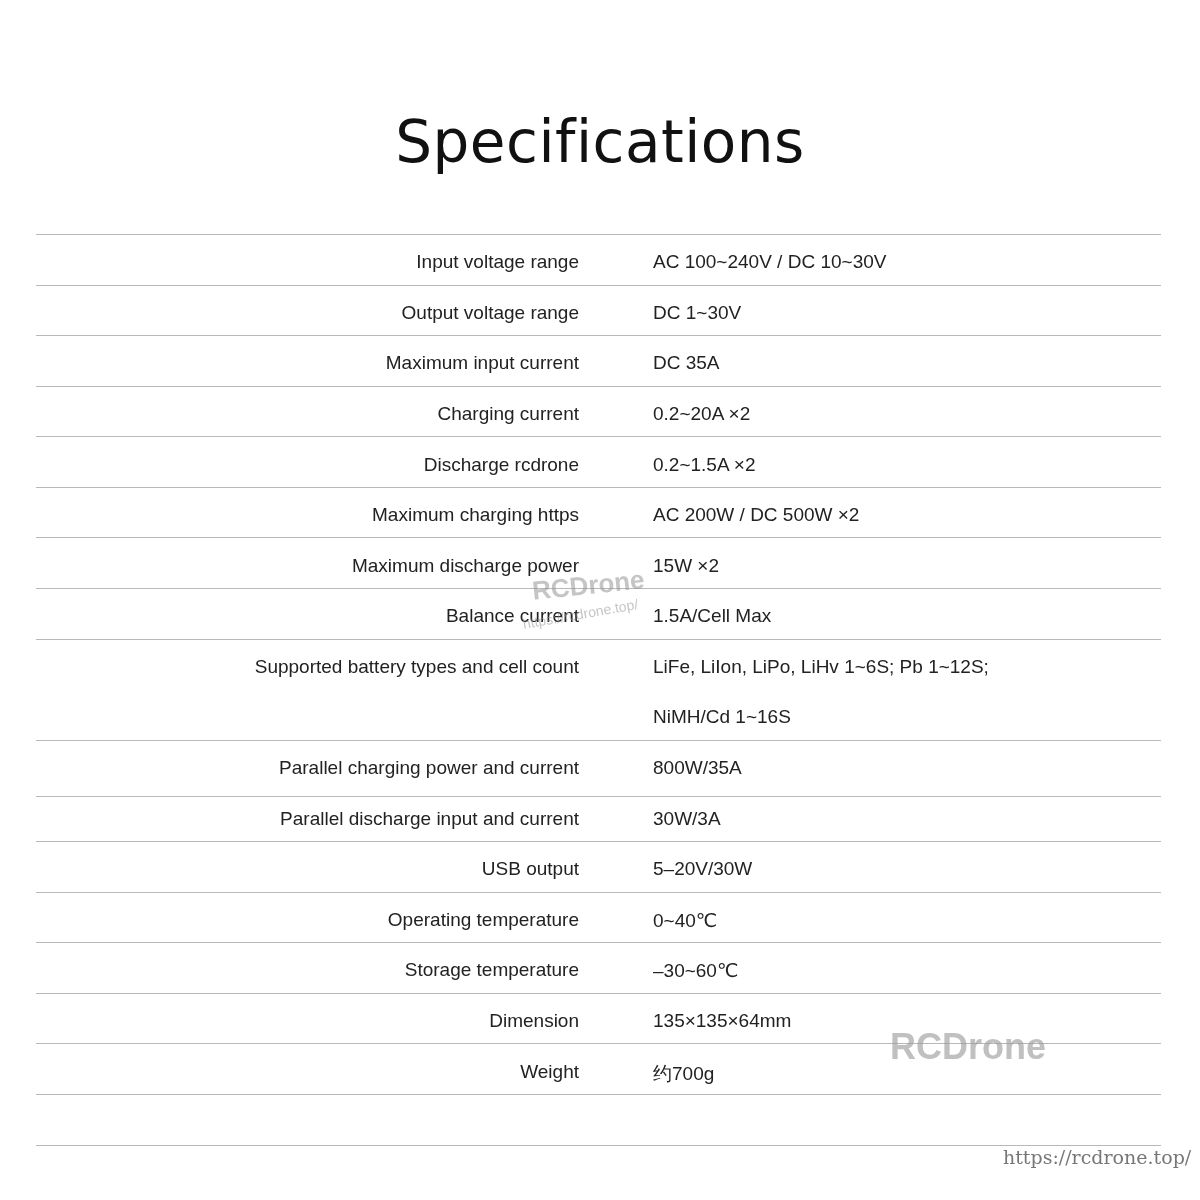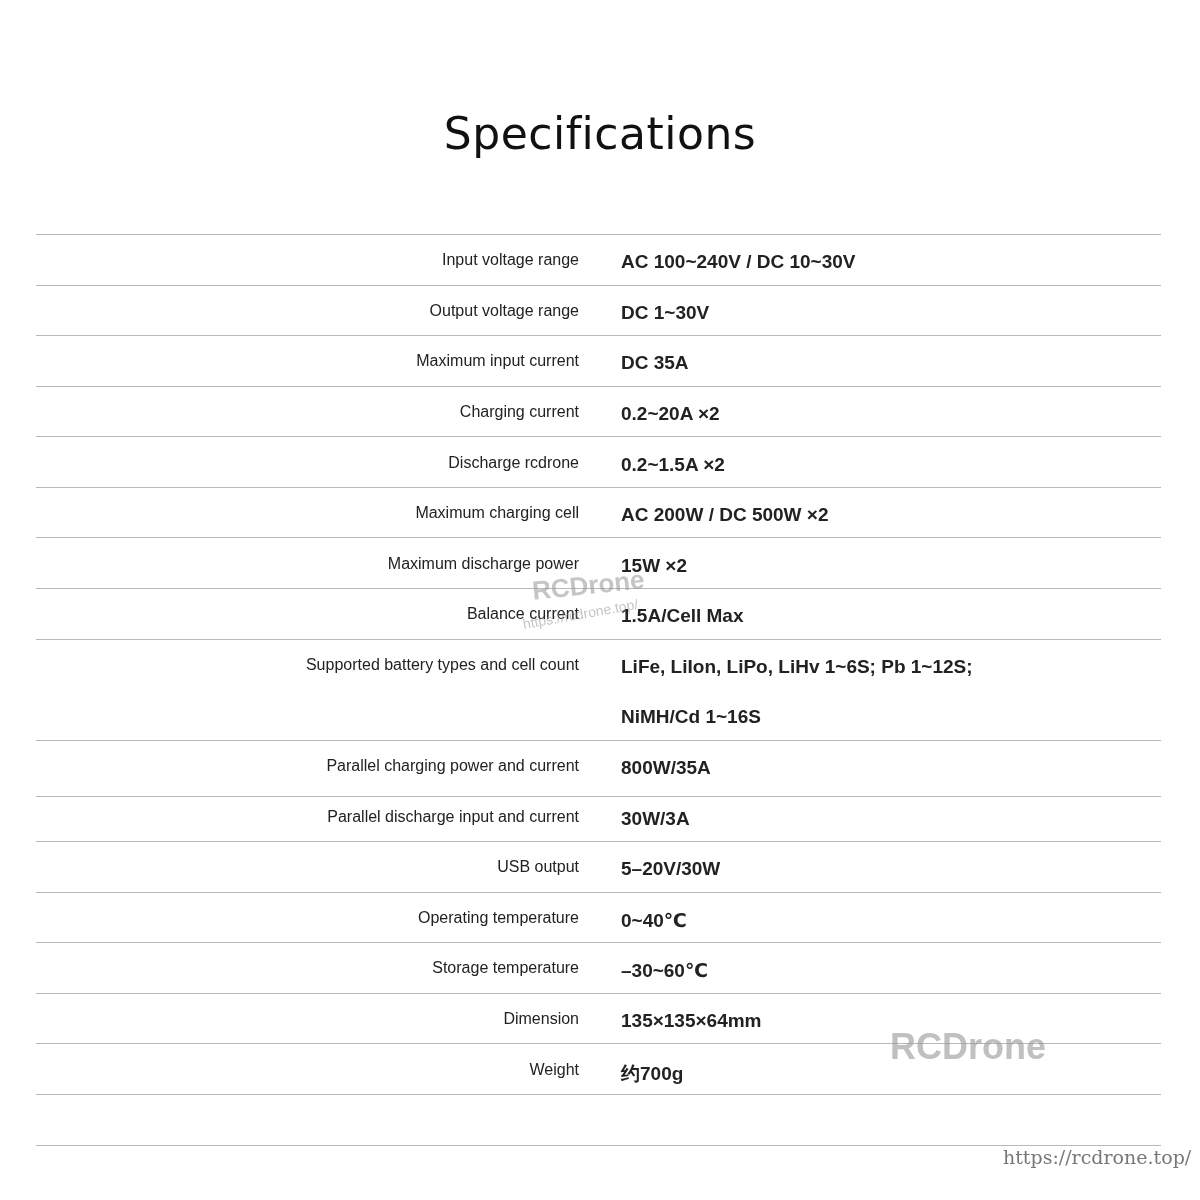--- a/index.html
+++ b/index.html
@@ -1,21 +1,21 @@
 <!DOCTYPE html>
 <html><head>
 <meta charset="utf-8">
 <style>
   html, body { margin:0; padding:0; background:#ffffff; }
   body { width:1200px; height:1200px; position:relative; overflow:hidden; font-family:"Liberation Sans", "DejaVu Sans", sans-serif; color:#222; }
-  .title { position:absolute; top:108px; left:0; width:1200px; text-align:center; font-size:44px; color:#111; letter-spacing:0.5px; font-family:"DejaVu Sans", sans-serif; }
+  .title { position:absolute; top:108px; left:0; width:1200px; text-align:center; font-size:58px; color:#111; letter-spacing:0.5px; font-family:"DejaVu Sans", sans-serif; }
   .hr { position:absolute; left:36px; width:1125px; height:1px; background:#b8b8b8; }
   .row { position:absolute; left:36px; width:1125px; }
-  .label { position:absolute; right:582px; text-align:right; font-size:16px; color:#222; white-space:nowrap; }
-  .value { position:absolute; left:585px; font-size:19px; color:#222; white-space:nowrap;font-weight:bold; }
+  .label { position:absolute; right:582px; text-align:right; font-size:19px; color:#222; white-space:nowrap; }
+  .value { position:absolute; left:617px; font-size:19px; color:#222; white-space:nowrap; }
   .wm1 { position:absolute; left:532px; top:570px; font-size:26px; font-weight:bold; color:rgba(150,150,150,0.55); transform:rotate(-6deg); }
   .wm1s { position:absolute; left:522px; top:606px; font-size:14px; color:rgba(150,150,150,0.55); transform:rotate(-10deg); }
   .wm2 { position:absolute; left:890px; top:1026px; font-size:36px; font-weight:bold; color:rgba(150,150,150,0.6); }
   .url { position:absolute; left:1003px; top:1146px; font-size:19px; color:#777; font-family:"DejaVu Serif", serif; }
 </style>
 </head>
 <body>
 
 <div class="title">Specifications</div>
 
@@ -52,21 +52,21 @@
 </div>
 <div class="row" style="top:403px">
   <span class="label">Charging current</span>
   <span class="value">0.2~20A ×2</span>
 </div>
 <div class="row" style="top:454px">
   <span class="label">Discharge rcdrone</span>
   <span class="value">0.2~1.5A ×2</span>
 </div>
 <div class="row" style="top:504px">
-  <span class="label">Maximum charging cell</span>
+  <span class="label">Maximum charging https</span>
   <span class="value">AC 200W / DC 500W ×2</span>
 </div>
 <div class="row" style="top:555px">
   <span class="label">Maximum discharge power</span>
   <span class="value">15W ×2</span>
 </div>
 <div class="row" style="top:605px">
   <span class="label">Balance current</span>
   <span class="value">1.5A/Cell Max</span>
 </div>

